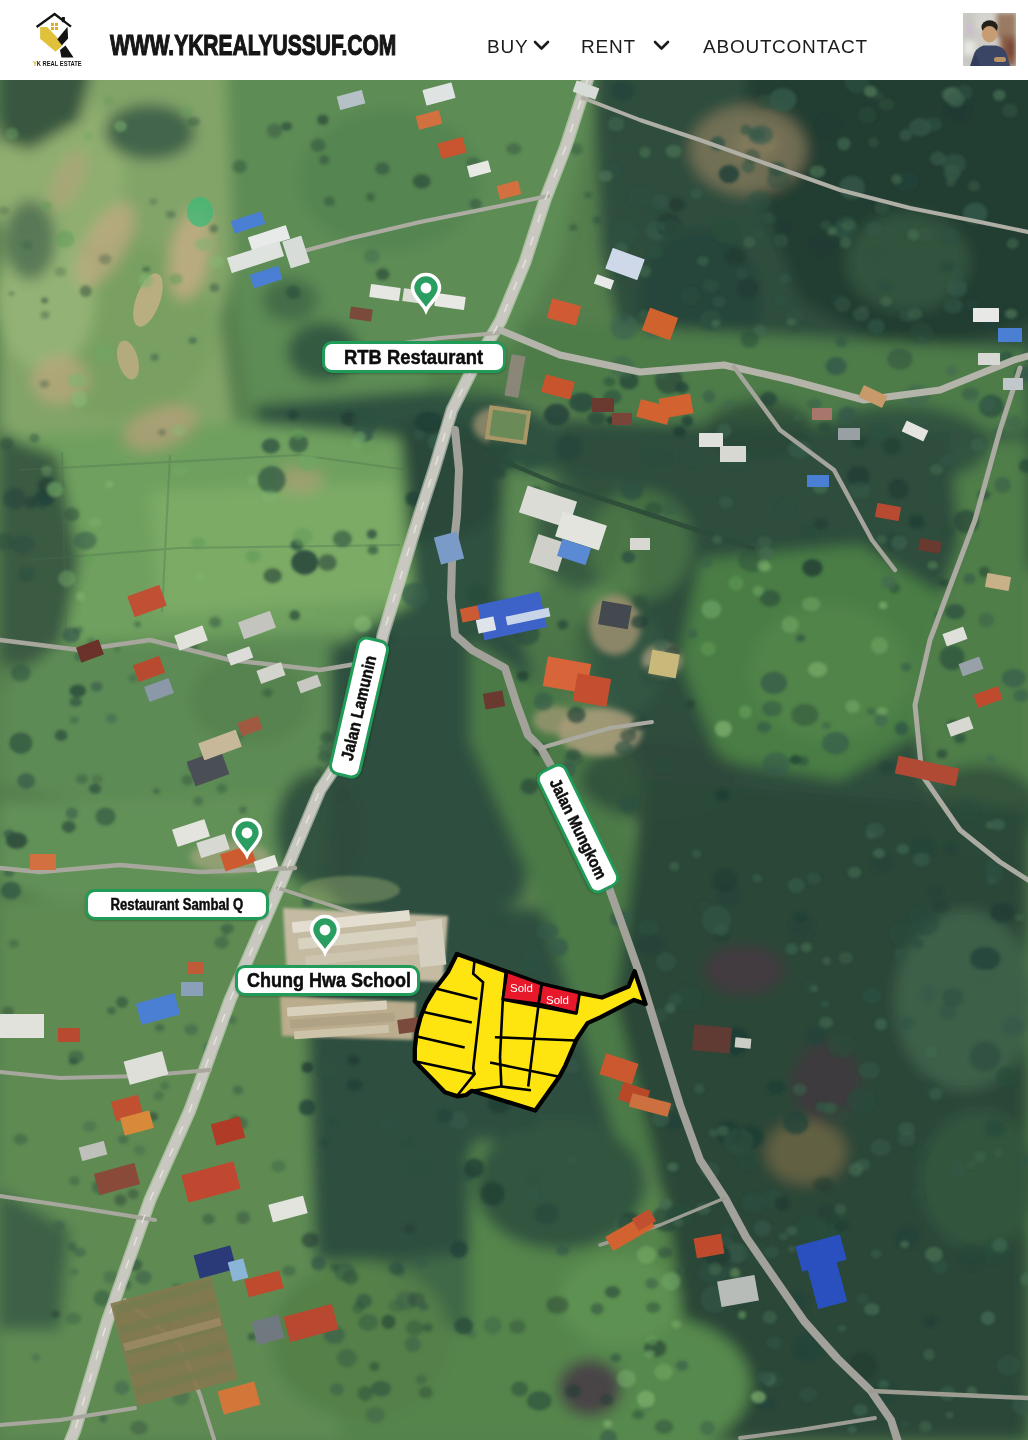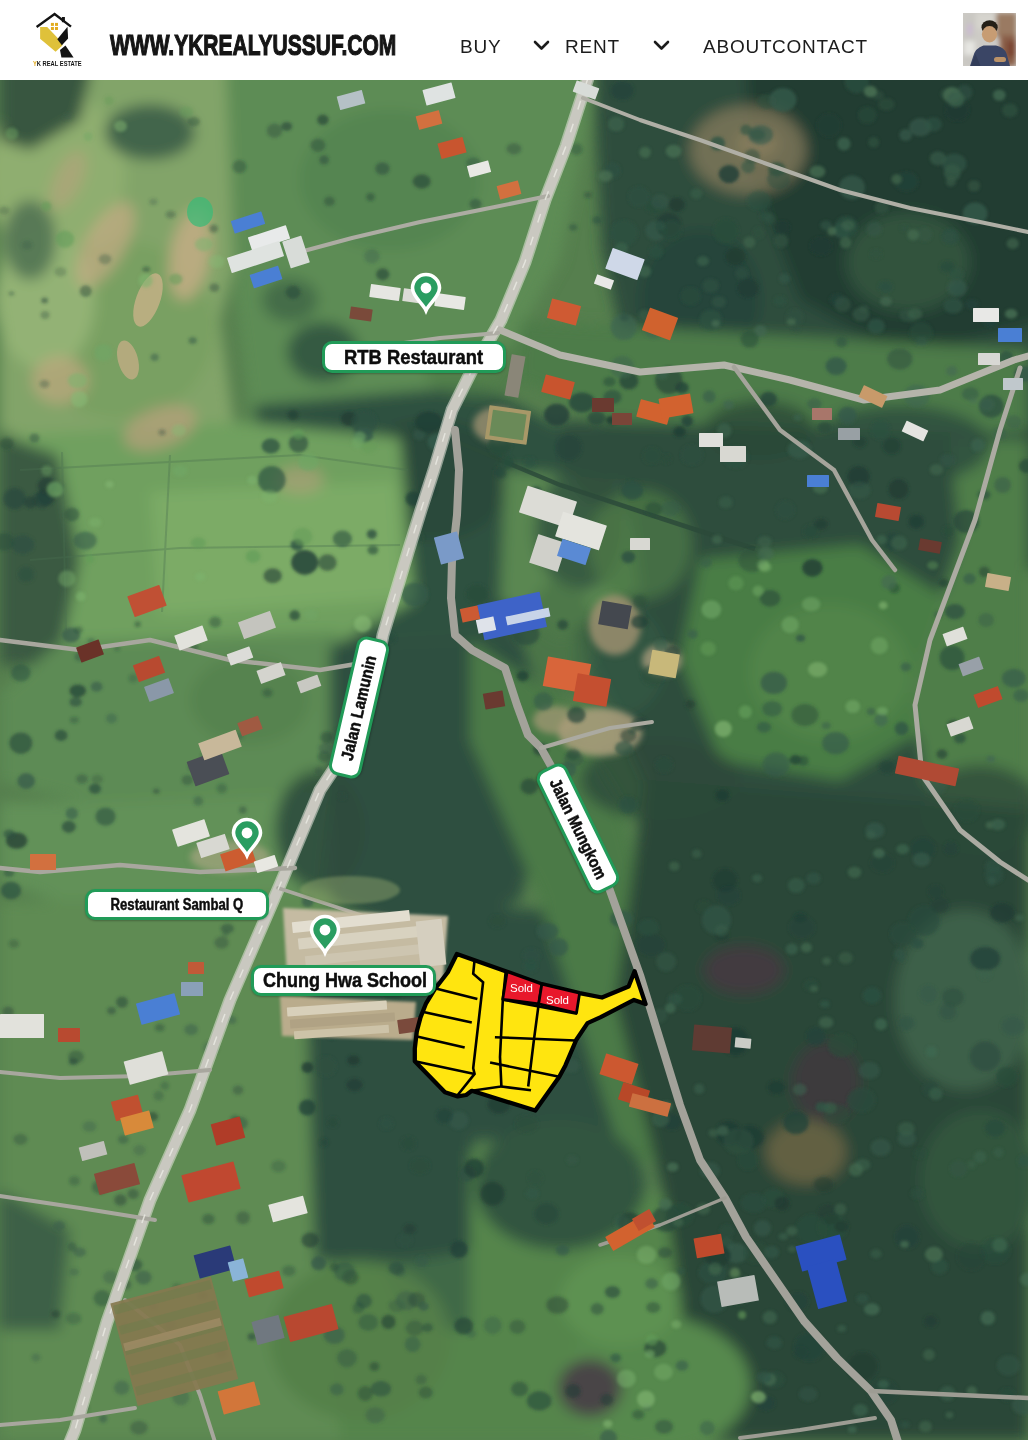--- a/index.html
+++ b/index.html
@@ -1146,26 +1146,26 @@
 
     <path d="M33.5,14.8 L34.1,26.6 L27.9,33.3 L23.3,27.2 Z" fill="#131313"></path>
 
     <path d="M26,38.0 L31.5,33.5 L39.6,45.4 L27.4,45.4 Z" fill="#131313"></path>
   </svg>
 
   <div style="position:absolute;left:33px;top:59px;width:46px;font-size:8px;font-weight:bold;color:#131313;transform:scaleX(0.72);transform-origin:left center;white-space:nowrap"><span style="color:#e2ab1f">Y</span>K REAL ESTATE</div>
 
   <div class="site">WWW.YKREALYUSSUF.COM</div>
 
-  <div class="nav" style="left:460px">BUY</div>
+  <div class="nav" style="left:487px">BUY</div>
   <svg class="nav" style="left:533px;top:40px" width="17" height="11" viewBox="0 0 17 11">
       <path d="M2,2 L8.5,8.5 L15,2" fill="none" stroke="#1c1c1c" stroke-width="2.6" stroke-linecap="round" stroke-linejoin="round"></path>
     </svg>
 
-  <div class="nav" style="left:565px">RENT</div>
+  <div class="nav" style="left:581px">RENT</div>
   <svg class="nav" style="left:653px;top:40px" width="17" height="11" viewBox="0 0 17 11">
       <path d="M2,2 L8.5,8.5 L15,2" fill="none" stroke="#1c1c1c" stroke-width="2.6" stroke-linecap="round" stroke-linejoin="round"></path>
     </svg>
 
   <div class="nav" style="left:703px">ABOUT</div>
 
   <div class="nav" style="left:772px">CONTACT</div>
 
   <svg style="position:absolute;left:963px;top:13px" width="53" height="53" viewBox="0 0 53 53">
     <defs>
@@ -1190,17 +1190,17 @@
     <ellipse cx="26.5" cy="21.3" rx="7.6" ry="8.2" fill="#c79c73"></ellipse>
 
     <rect x="31" y="44" width="12" height="5" rx="2.5" fill="#bb9268"></rect>
   </svg>
 </div>
 
 <div class="lbl" style="left:322px;top:341px;width:178px;height:26px;font-size:20px;line-height:26px"><span style="transform:scaleX(0.92)">RTB Restaurant</span></div>
 
 <div class="lbl" style="left:85px;top:889px;width:178px;height:25px;font-size:16px;line-height:25px"><span style="transform:scaleX(0.82)">Restaurant Sambal Q</span></div>
 
-<div class="lbl" style="left:251px;top:965px;width:179px;height:25px;font-size:20px;line-height:25px"><span style="transform:scaleX(0.9)">Chung Hwa School</span></div>
+<div class="lbl" style="left:235px;top:965px;width:179px;height:25px;font-size:20px;line-height:25px"><span style="transform:scaleX(0.9)">Chung Hwa School</span></div>
 
 <div class="lbl" style="left:288px;top:691px;width:136px;height:27px;font-size:17px;line-height:27px;transform:rotate(-77deg)"><span style="transform:scaleX(0.9)">Jalan Lamunin</span></div>
 
 <div class="lbl" style="left:510px;top:812px;width:130px;height:27px;font-size:16.5px;line-height:27px;transform:rotate(64deg)"><span style="transform:scaleX(0.88)">Jalan Mungkom</span></div>
 
 </body></html>

